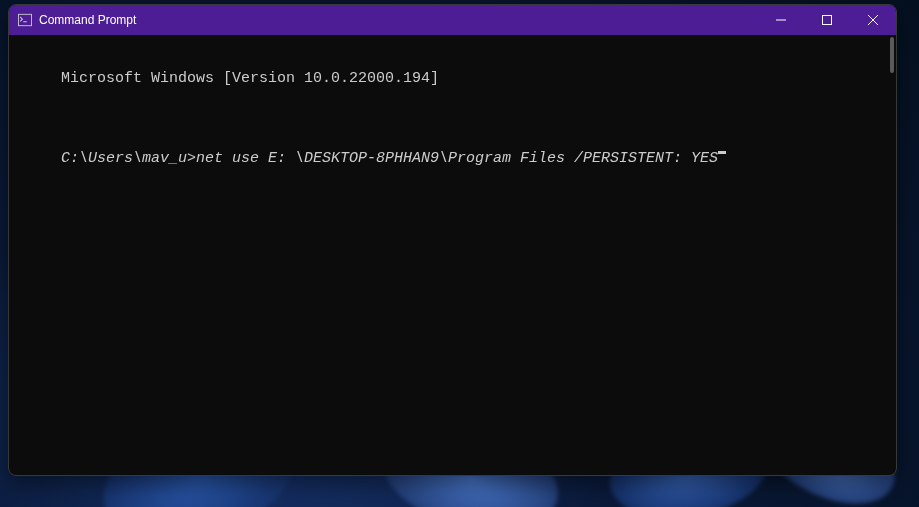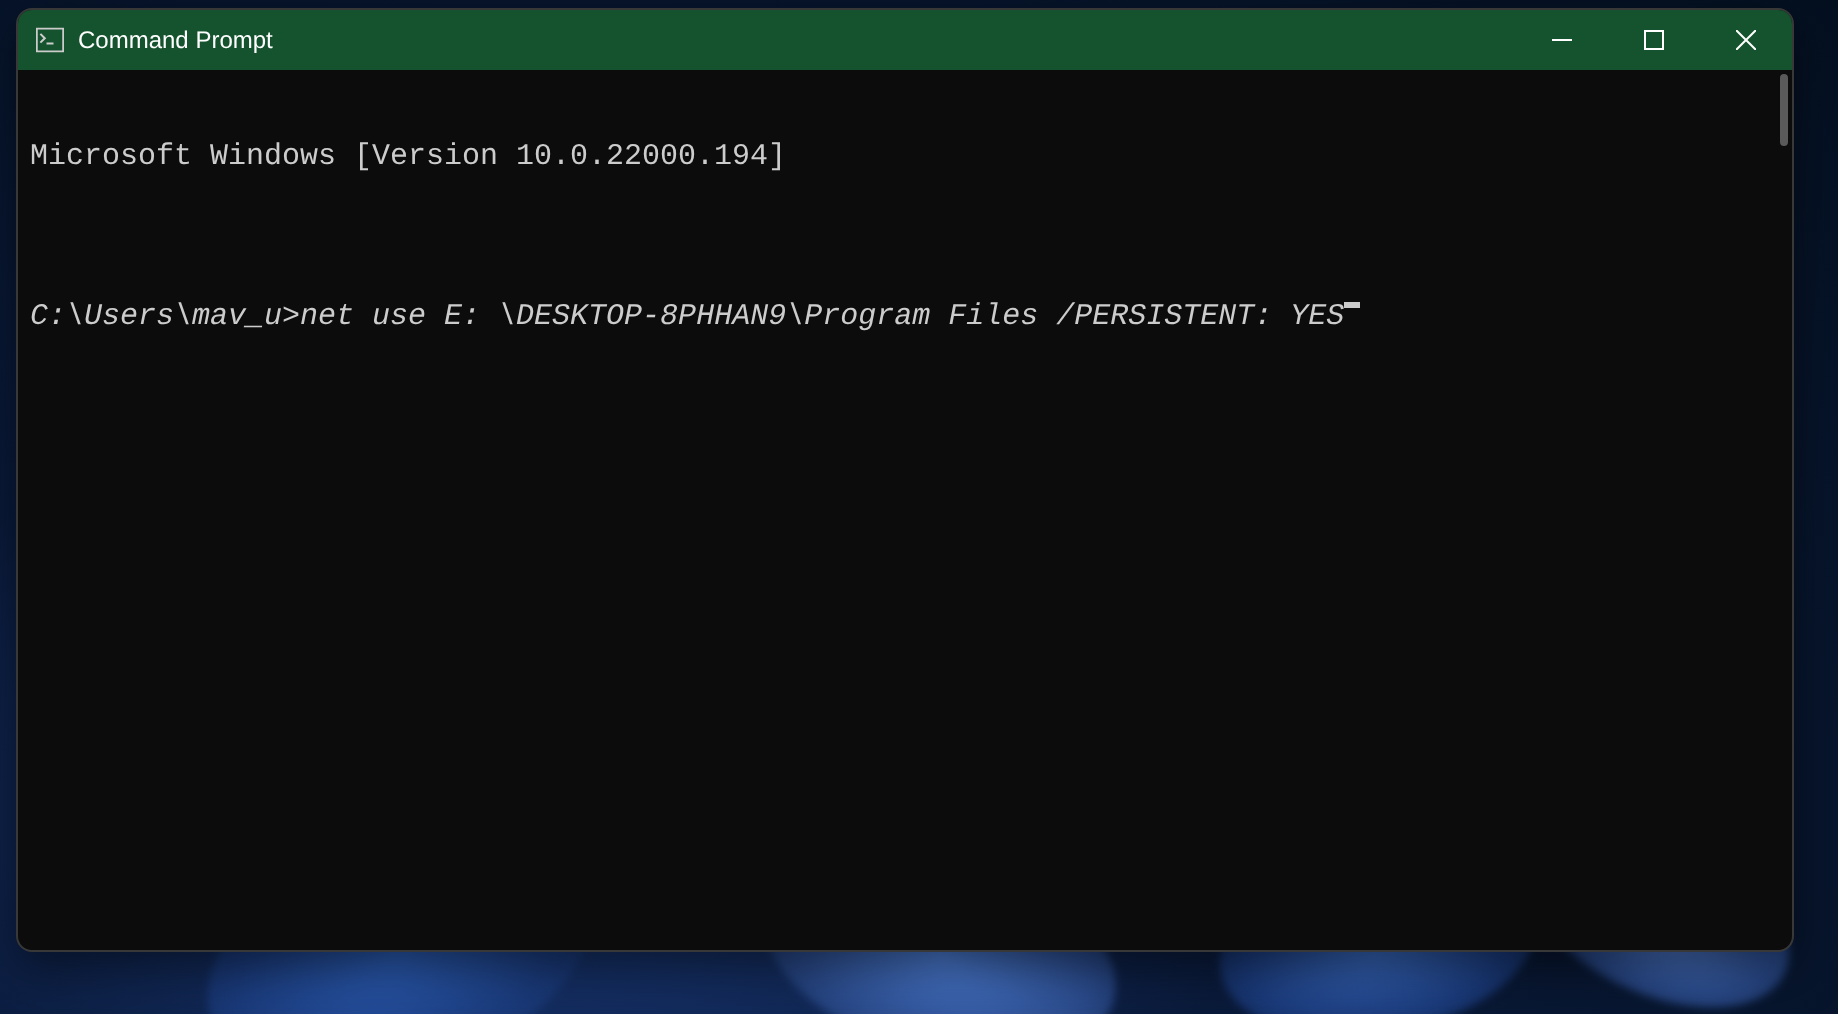--- a/index.html
+++ b/index.html
@@ -61,21 +61,21 @@
       background: #0c0c0c;
       border: 1px solid #383838;
       border-radius: 8px;
       overflow: hidden;
       box-shadow: 0 8px 24px rgba(0,0,0,0.5);
       display: flex;
       flex-direction: column;
     }
     .titlebar {
       height: 30px;
-      background: #14532d;
+      background: #4c1d95;
       display: flex;
       align-items: center;
       padding-left: 8px;
       user-select: none;
     }
     .titlebar-icon {
       width: 16px;
       height: 16px;
       margin-right: 6px;
       display: flex;
@@ -114,20 +114,21 @@
     .terminal {
       flex: 1;
       position: relative;
       padding: 4px 6px;
       font-family: Consolas, "Courier New", monospace;
       font-size: 15px;
       line-height: 16px;
       color: #cccccc;
       white-space: pre;
       overflow: hidden;
+      margin-left: 46px;
     }
     .terminal-line {
       white-space: pre;
     }
     .prompt-line {
       display: flex;
       white-space: pre;
       font-style: italic;
     }
     .cursor {

